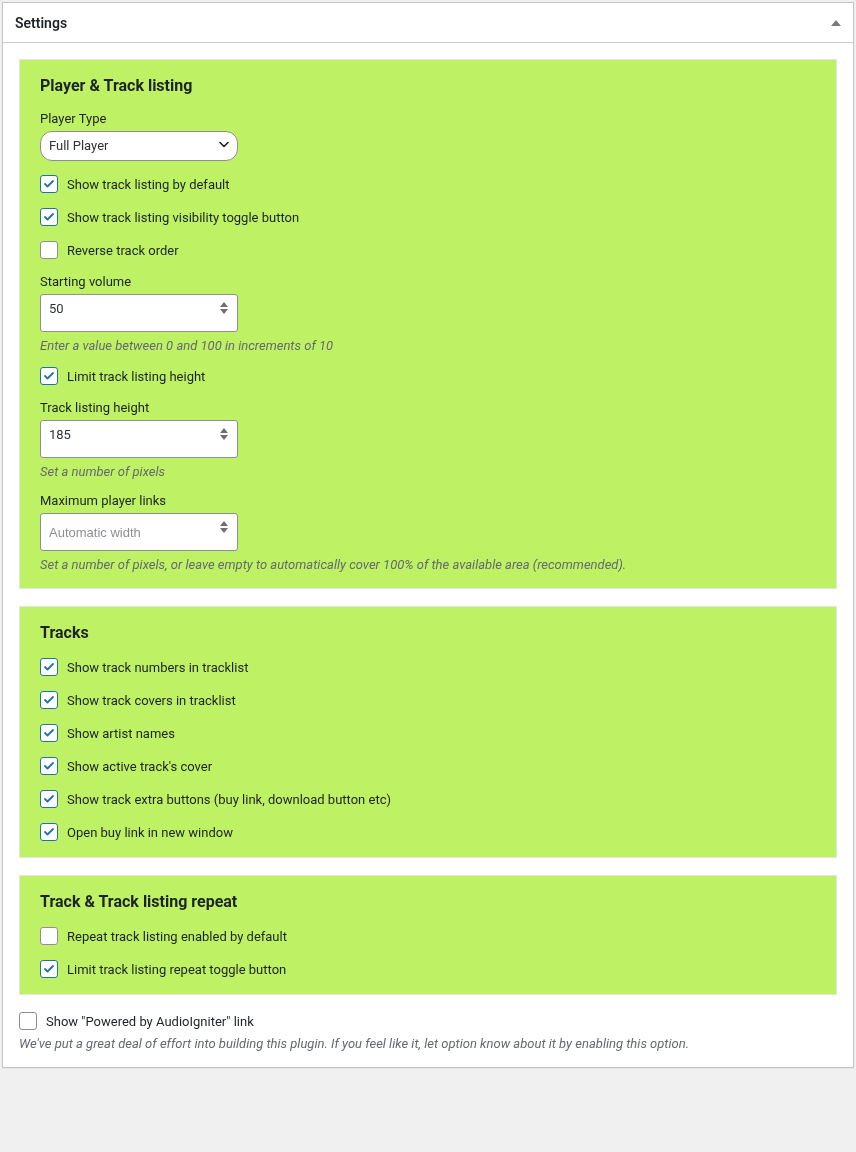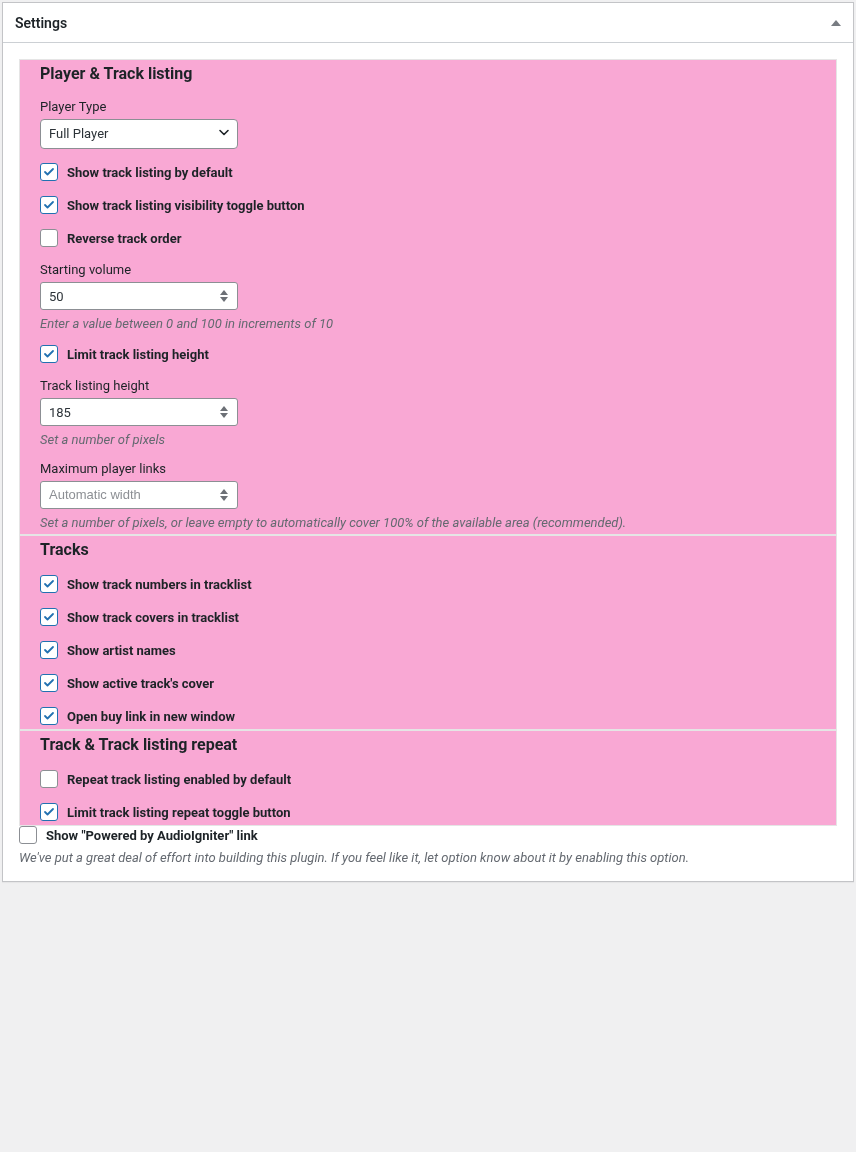--- a/index.html
+++ b/index.html
@@ -2,47 +2,47 @@
 <html><head>
 <meta charset="utf-8">
 <style>
 *{box-sizing:border-box;margin:0;padding:0}
 body{font-family:-apple-system,BlinkMacSystemFont,"Segoe UI",Roboto,Oxygen-Sans,Ubuntu,Cantarell,"Helvetica Neue",sans-serif;font-size:13px;color:#1e1e1e;background:#f0f0f1;padding:2px}
 .metabox{background:#fff;border:1px solid #c3c4c7;box-shadow:0 1px 1px rgba(0,0,0,.04)}
 .metabox-header{display:flex;align-items:center;justify-content:space-between;padding:8px 12px;border-bottom:1px solid #ccd0d4;height:40px}
 .metabox-header h2{font-size:14px;font-weight:600;color:#1d2327}
 .toggle-arrow{width:0;height:0;border-left:5px solid transparent;border-right:5px solid transparent;border-bottom:6px solid #787c82}
 .metabox-body{padding:16px}
-.panel{background:#f9a8d4;border:1px solid #e5e5e5;padding:4px 20px;}
+.panel{background:#bef264;border:1px solid #e5e5e5;padding:16px 20px;margin-bottom:17px}
 .panel:last-of-type{margin-bottom:12px}
 .panel-title{font-size:16px;font-weight:700;color:#1d2327;margin-bottom:16px}
 .field{margin-bottom:14px}
 .field:last-child{margin-bottom:0}
 .field-label{display:block;font-weight:400;font-size:13px;color:#1d2327;margin-bottom:5px}
 .select-wrap{position:relative;display:inline-block}
-.select-input{width:198px;height:30px;border:1px solid #8c8f94;border-radius:4px;background:#fff;padding:0 28px 0 8px;font-size:13px;color:#2c3338;appearance:none;-webkit-appearance:none;line-height:28px}
+.select-input{width:198px;height:30px;border:1px solid #8c8f94;border-radius:12px;background:#fff;padding:0 28px 0 8px;font-size:13px;color:#2c3338;appearance:none;-webkit-appearance:none;line-height:28px}
 .select-caret{position:absolute;right:8px;top:50%;transform:translateY(-50%);pointer-events:none;color:#1d2327}
 .number-wrap{position:relative;display:inline-block}
-.number-input{width:198px;height:28px;border:1px solid #8c8f94;border-radius:3px;background:#fff;padding:0 24px 0 8px;font-size:13px;color:#2c3338;line-height:28px}
+.number-input{width:198px;height:38px;border:1px solid #8c8f94;border-radius:3px;background:#fff;padding:0 24px 0 8px;font-size:13px;color:#2c3338;line-height:28px}
 .number-input::placeholder{color:#8c8f94}
 .spinner{position:absolute;right:4px;top:3px;width:14px;height:22px;display:flex;flex-direction:column;justify-content:center;gap:2px;pointer-events:none}
 .spinner-up,.spinner-down{width:0;height:0;border-left:4px solid transparent;border-right:4px solid transparent}
 .spinner-up{border-bottom:5px solid #6c7076}
 .spinner-down{border-top:5px solid #6c7076}
 .description{font-style:italic;color:#646970;font-size:13px;margin-top:6px}
 .check-row{display:flex;align-items:center;gap:9px;margin-bottom:14px}
 .check-row:last-child{margin-bottom:0}
 .panel .check-row{margin-bottom:15px}
 .panel .check-row:last-child{margin-bottom:0}
 .checkbox{width:18px;height:18px;border:1px solid #8c8f94;border-radius:3px;background:#fff;display:flex;align-items:center;justify-content:center;flex-shrink:0;cursor:pointer}
 .checkbox.checked{border-color:#2271b1}
 .checkbox .checkmark{display:none}
 .checkbox.checked .checkmark{display:block}
 .checkmark{width:12px;height:12px}
-.check-label{font-weight:700;font-size:13px;color:#1d2327;cursor:pointer}
+.check-label{font-weight:400;font-size:13px;color:#1d2327;cursor:pointer}
 .footer-check{margin-bottom:6px}
 .footer-desc{font-style:italic;color:#646970;font-size:13px}
 </style>
 </head>
 <body>
 
 <div class="metabox">
   <div class="metabox-header">
     <h2>Settings</h2>
     <span class="toggle-arrow"></span>
@@ -164,20 +164,28 @@
             </svg>
           </span>
         <span class="check-label">Show active track's cover</span>
       </div>
       <div class="check-row">
         <span class="checkbox checked">
             <svg class="checkmark" viewBox="0 0 12 12">
               <path d="M2 6l2.5 2.5L10 3" stroke="#2271b1" stroke-width="1.8" fill="none" stroke-linecap="round" stroke-linejoin="round"></path>
             </svg>
           </span>
+        <span class="check-label">Show track extra buttons (buy link, download button etc)</span>
+      </div>
+      <div class="check-row">
+        <span class="checkbox checked">
+            <svg class="checkmark" viewBox="0 0 12 12">
+              <path d="M2 6l2.5 2.5L10 3" stroke="#2271b1" stroke-width="1.8" fill="none" stroke-linecap="round" stroke-linejoin="round"></path>
+            </svg>
+          </span>
         <span class="check-label">Open buy link in new window</span>
       </div>
     </div>
 
     <div class="panel">
       <h3 class="panel-title">Track &amp; Track listing repeat</h3>
       <div class="check-row">
         <span class="checkbox"></span>
         <span class="check-label">Repeat track listing enabled by default</span>
       </div>

